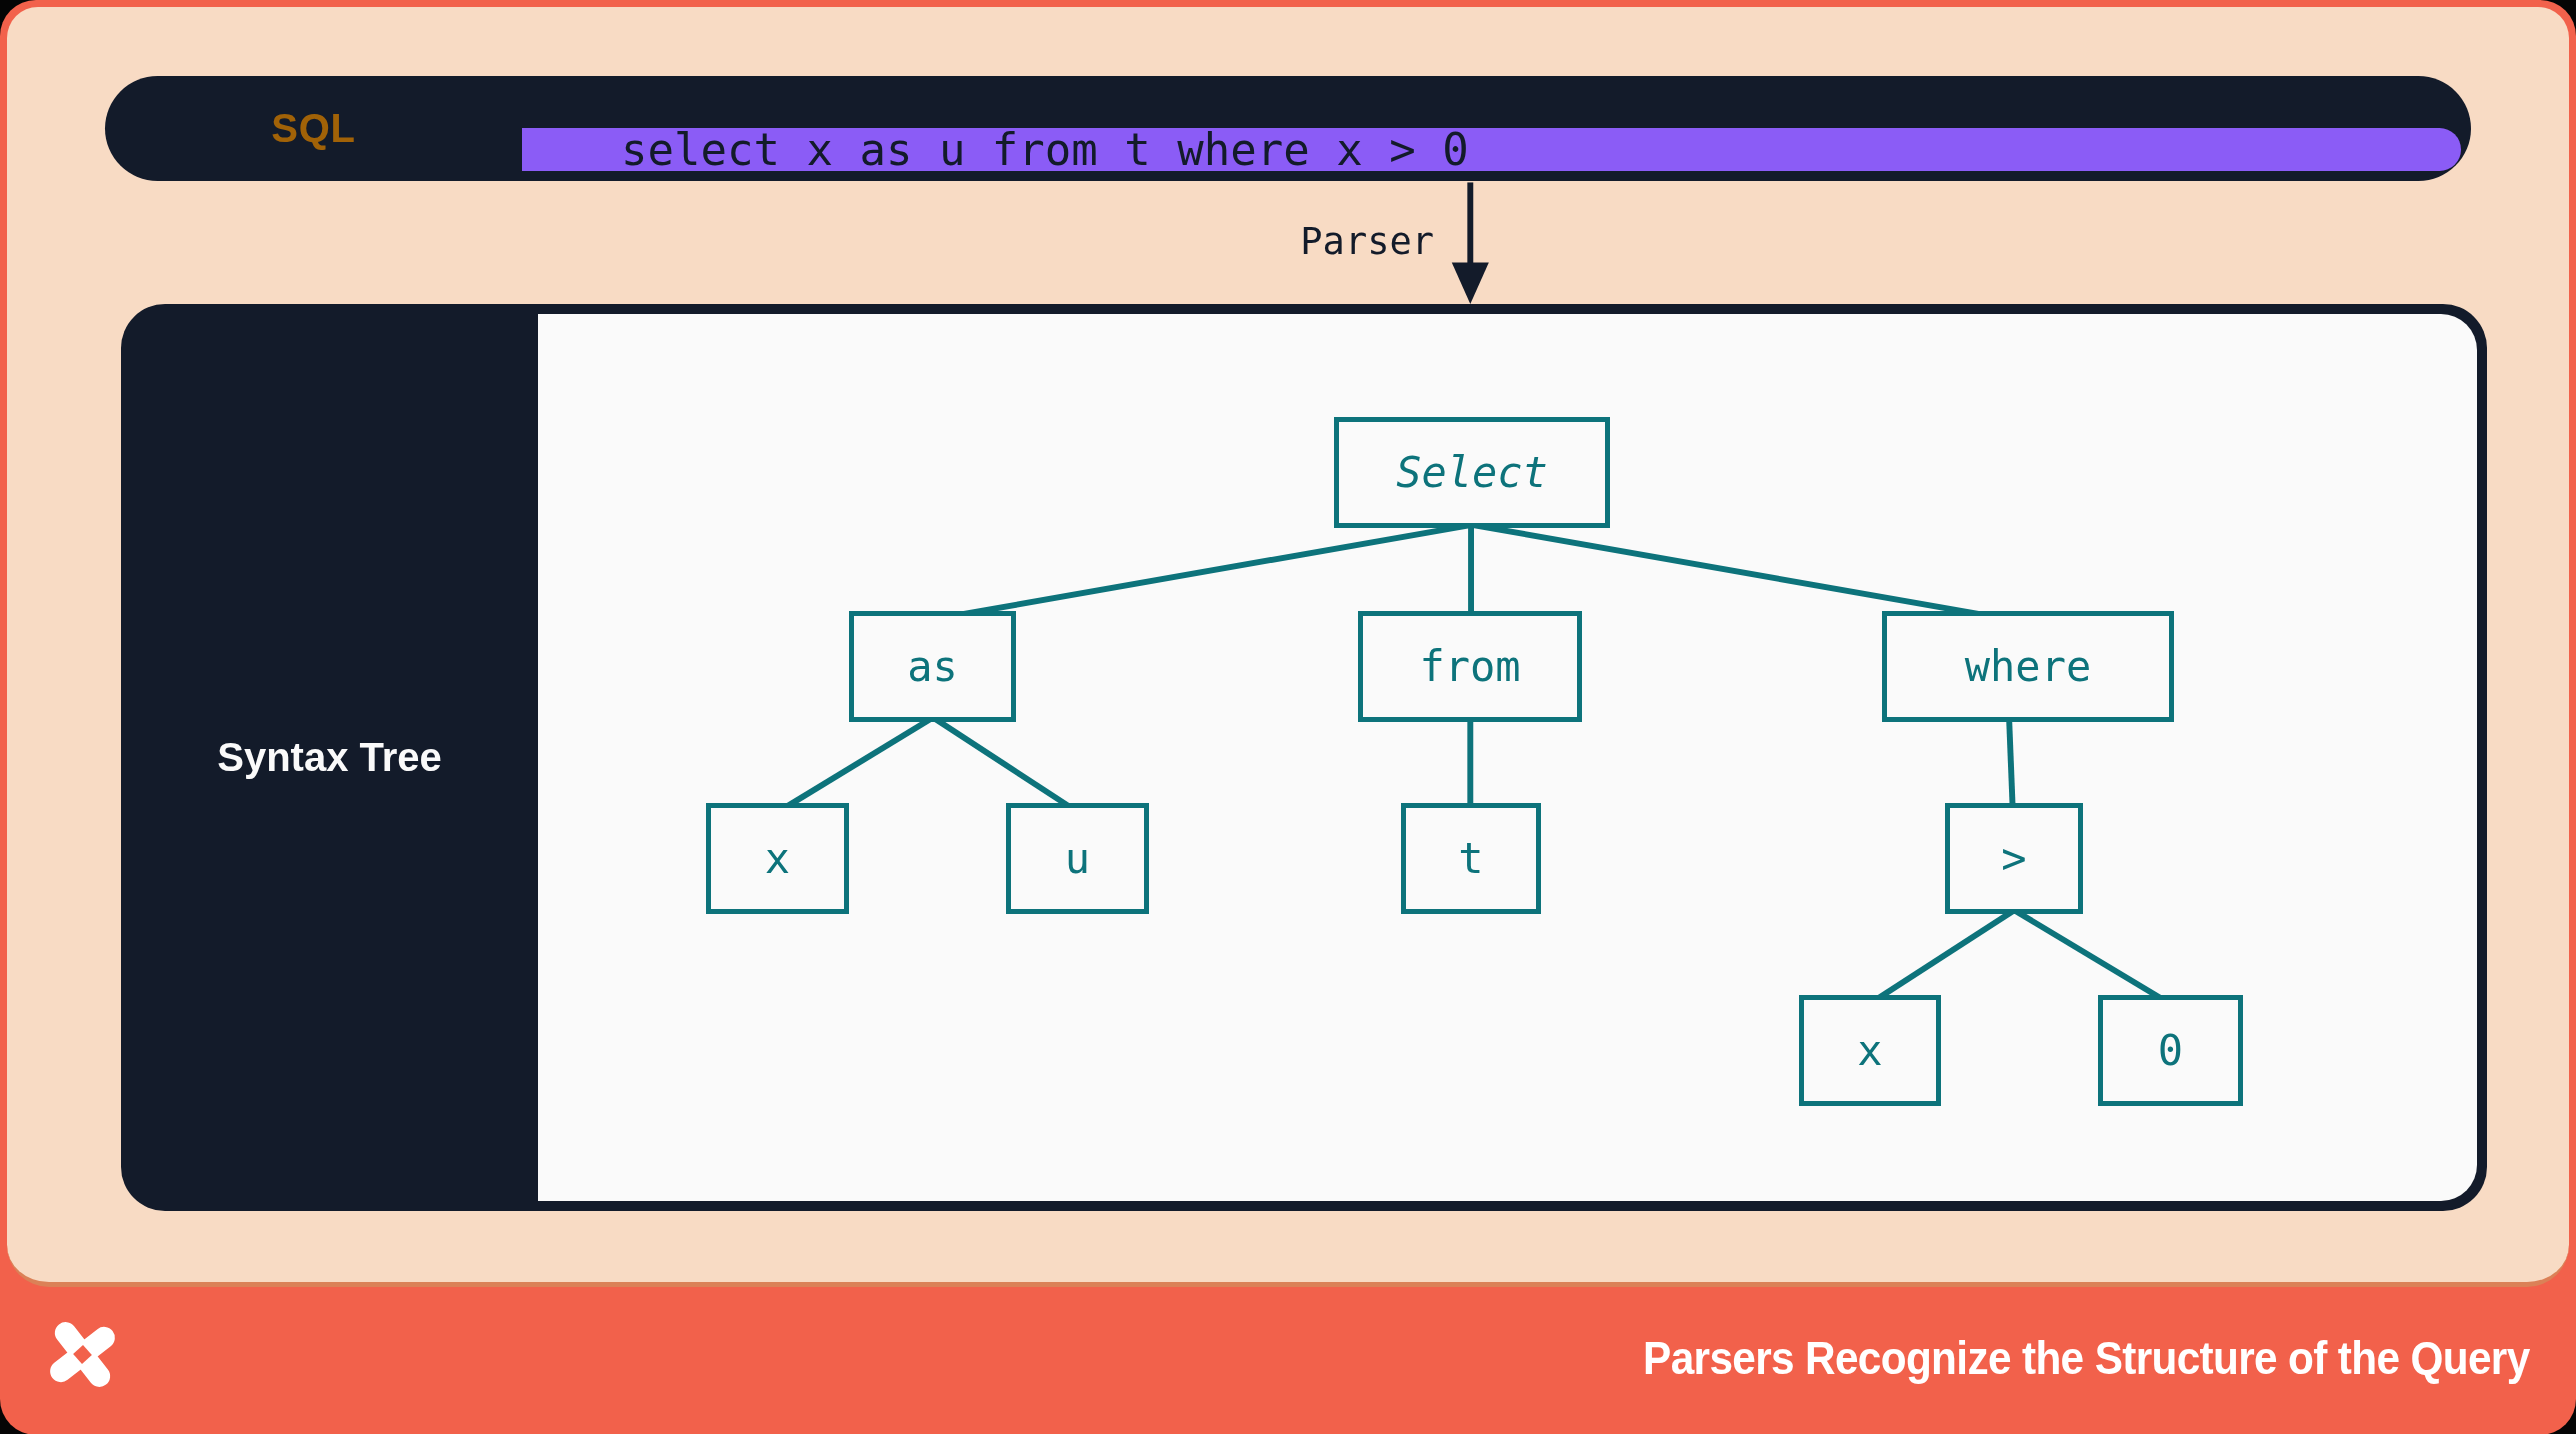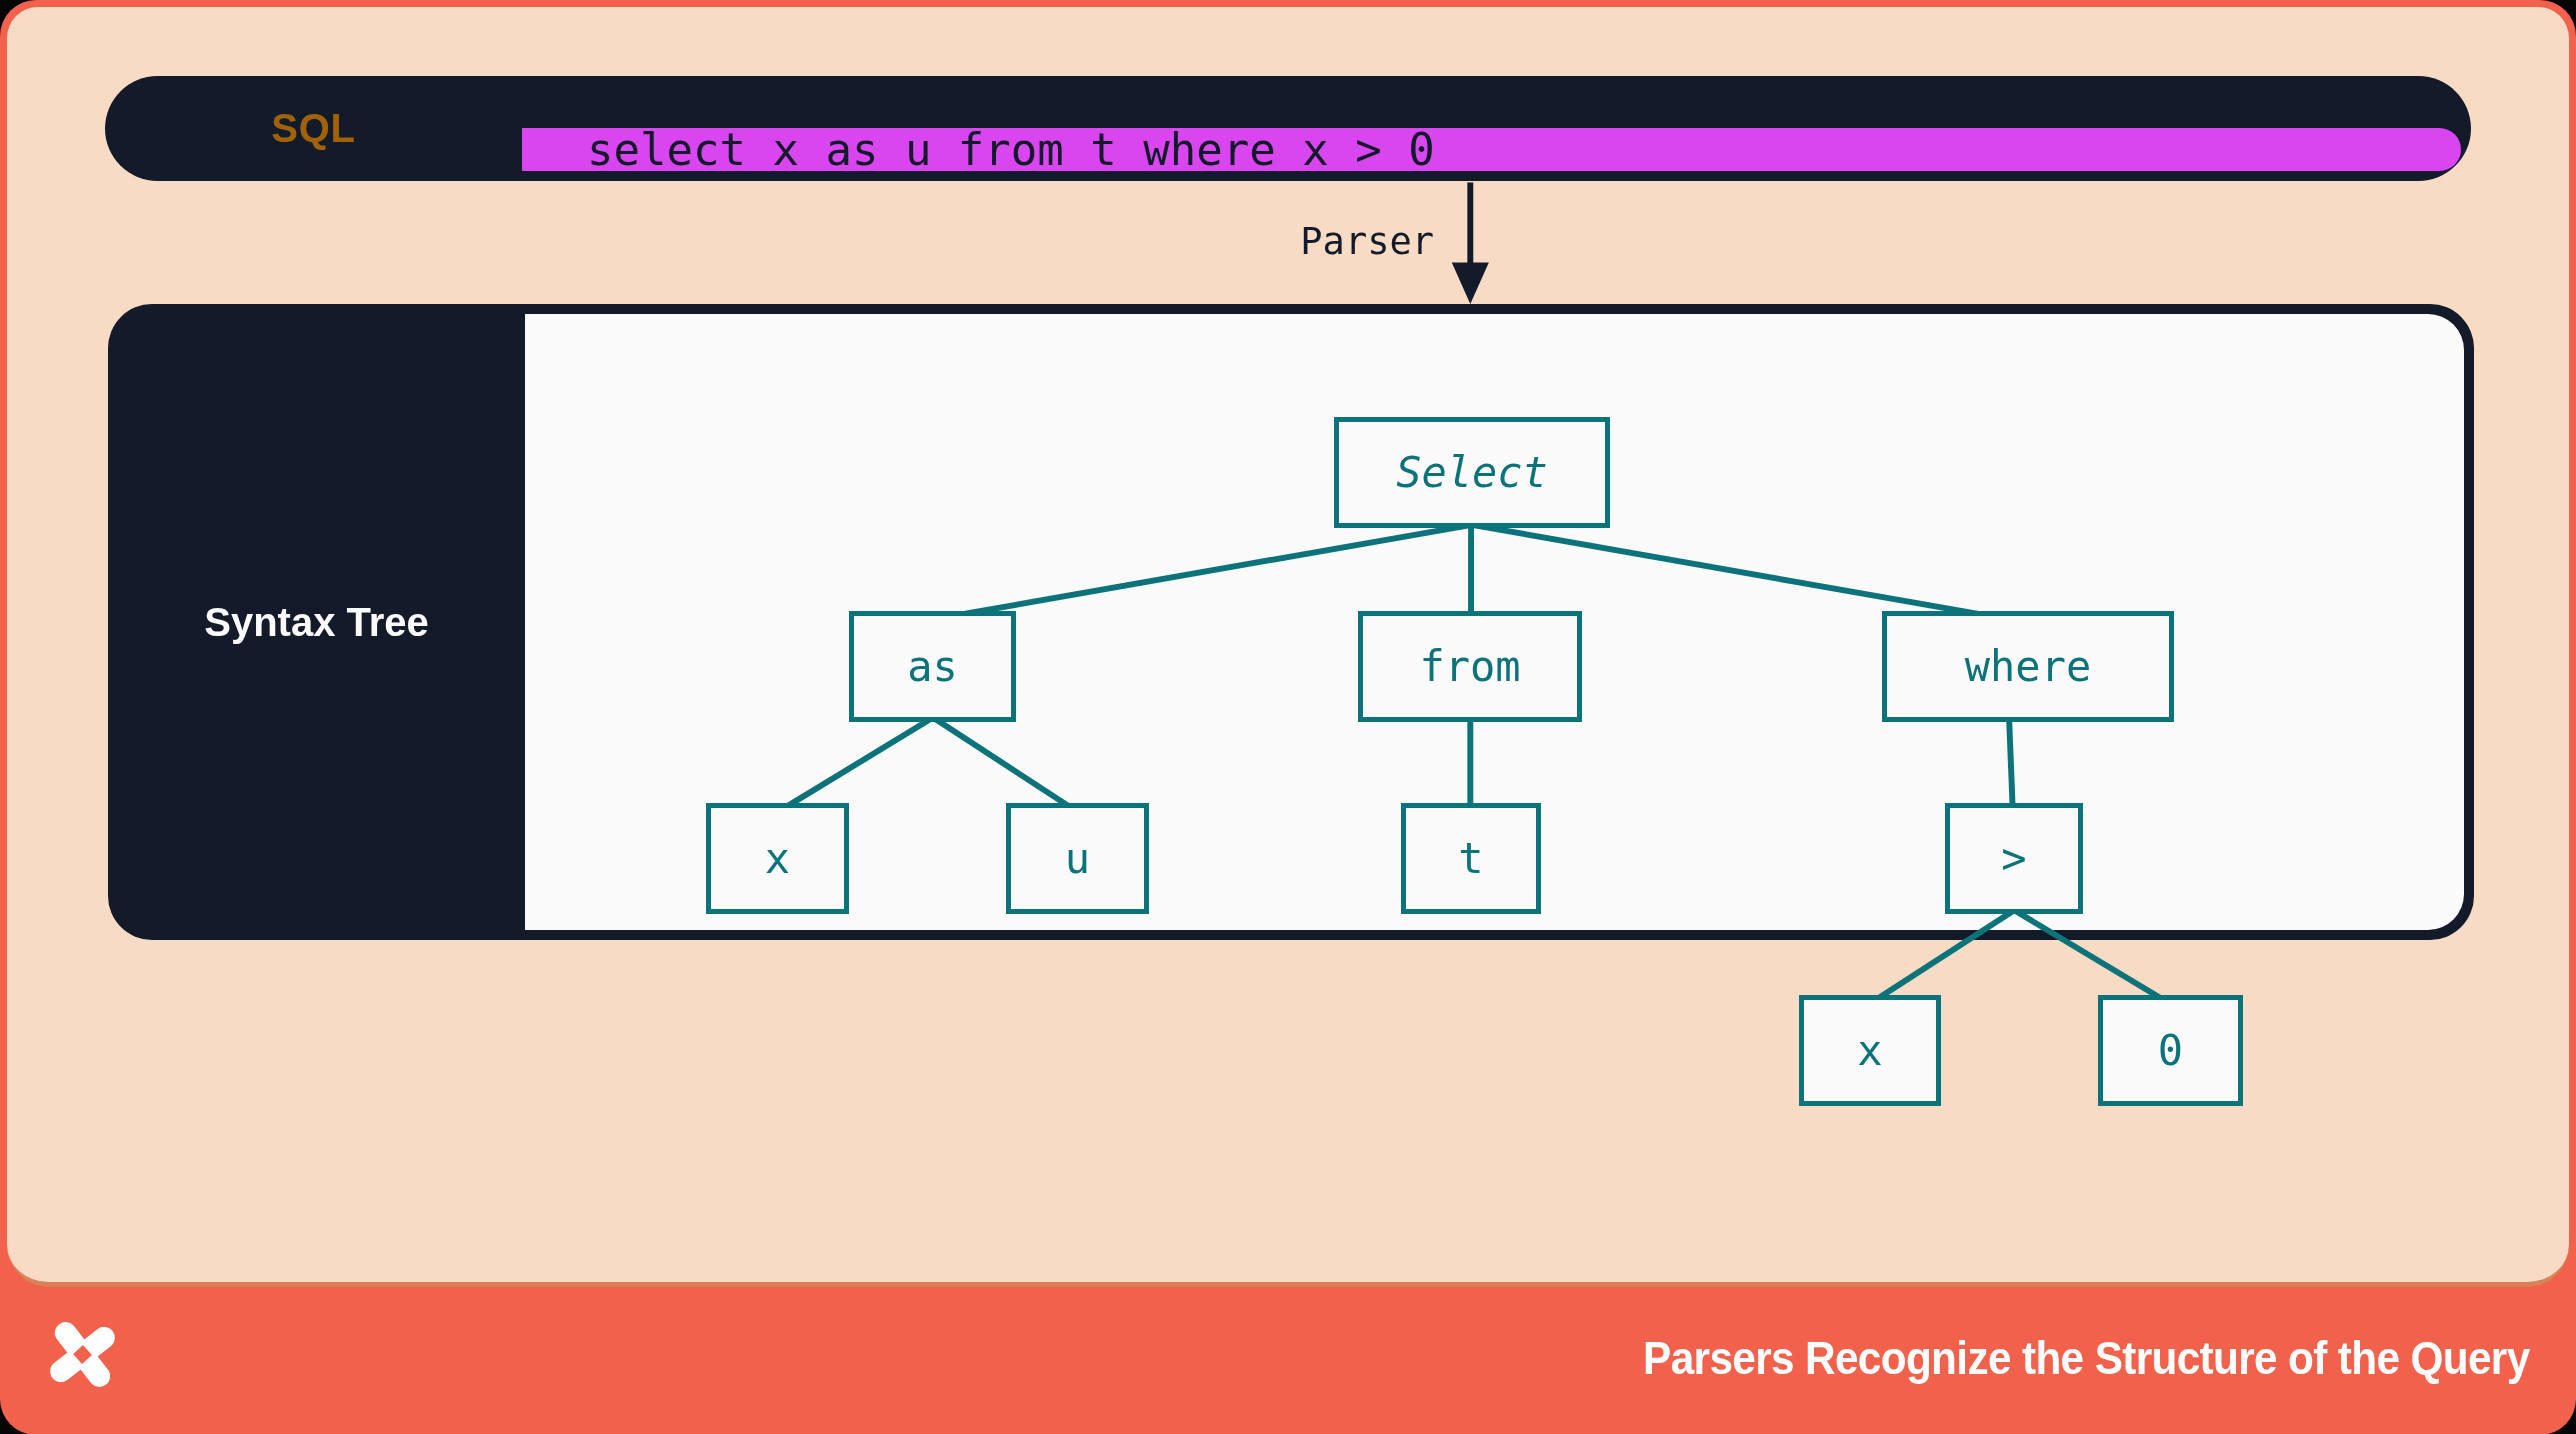--- a/index.html
+++ b/index.html
@@ -38,42 +38,42 @@
     z-index: 2;
   }
   .sql-label-zone {
     position: absolute; left: 0; top: 0; width: 417px; height: 100%;
     display: flex; align-items: center; justify-content: center;
     color: #a16207; font-size: 40px; font-weight: 700;
     letter-spacing: 0.7px;
   }
   .sql-white {
     position: absolute; left: 417px; top: 9.6px; right: 9.6px; bottom: 9.6px;
-    background: #d946ef;
+    background: #8b5cf6;
     border-radius: 0 43px 43px 0;
     display: flex; align-items: center;
-    padding-left: 65px;
+    padding-left: 99px;
     box-sizing: border-box;
     font-family: "DejaVu Sans Mono", monospace;
     font-size: 44px; color: #131B2A;
     white-space: pre;
     margin-top: 42px;
   }
   
   .parser-label {
     position: absolute; right: 1142px; top: 216px;
     height: 52px; line-height: 52px;
     font-family: "DejaVu Sans Mono", monospace;
     font-size: 37px; color: #131B2A;
     z-index: 2;
   }
   
   .tree-box {
-    position: absolute; left: 108px; top: 304px;
-    width: 2366px; height: 636px;
+    position: absolute; left: 121px; top: 304px;
+    width: 2366px; height: 907px;
     background: #131B2A;
     border-radius: 44px;
     z-index: 2;
   }
   .tree-sidebar-label {
     position: absolute; left: 0; top: 0; width: 417px; height: 100%;
     display: flex; align-items: center; justify-content: center;
     color: #FAFAFA; font-size: 40px; font-weight: 700;
   }
   .tree-white {

